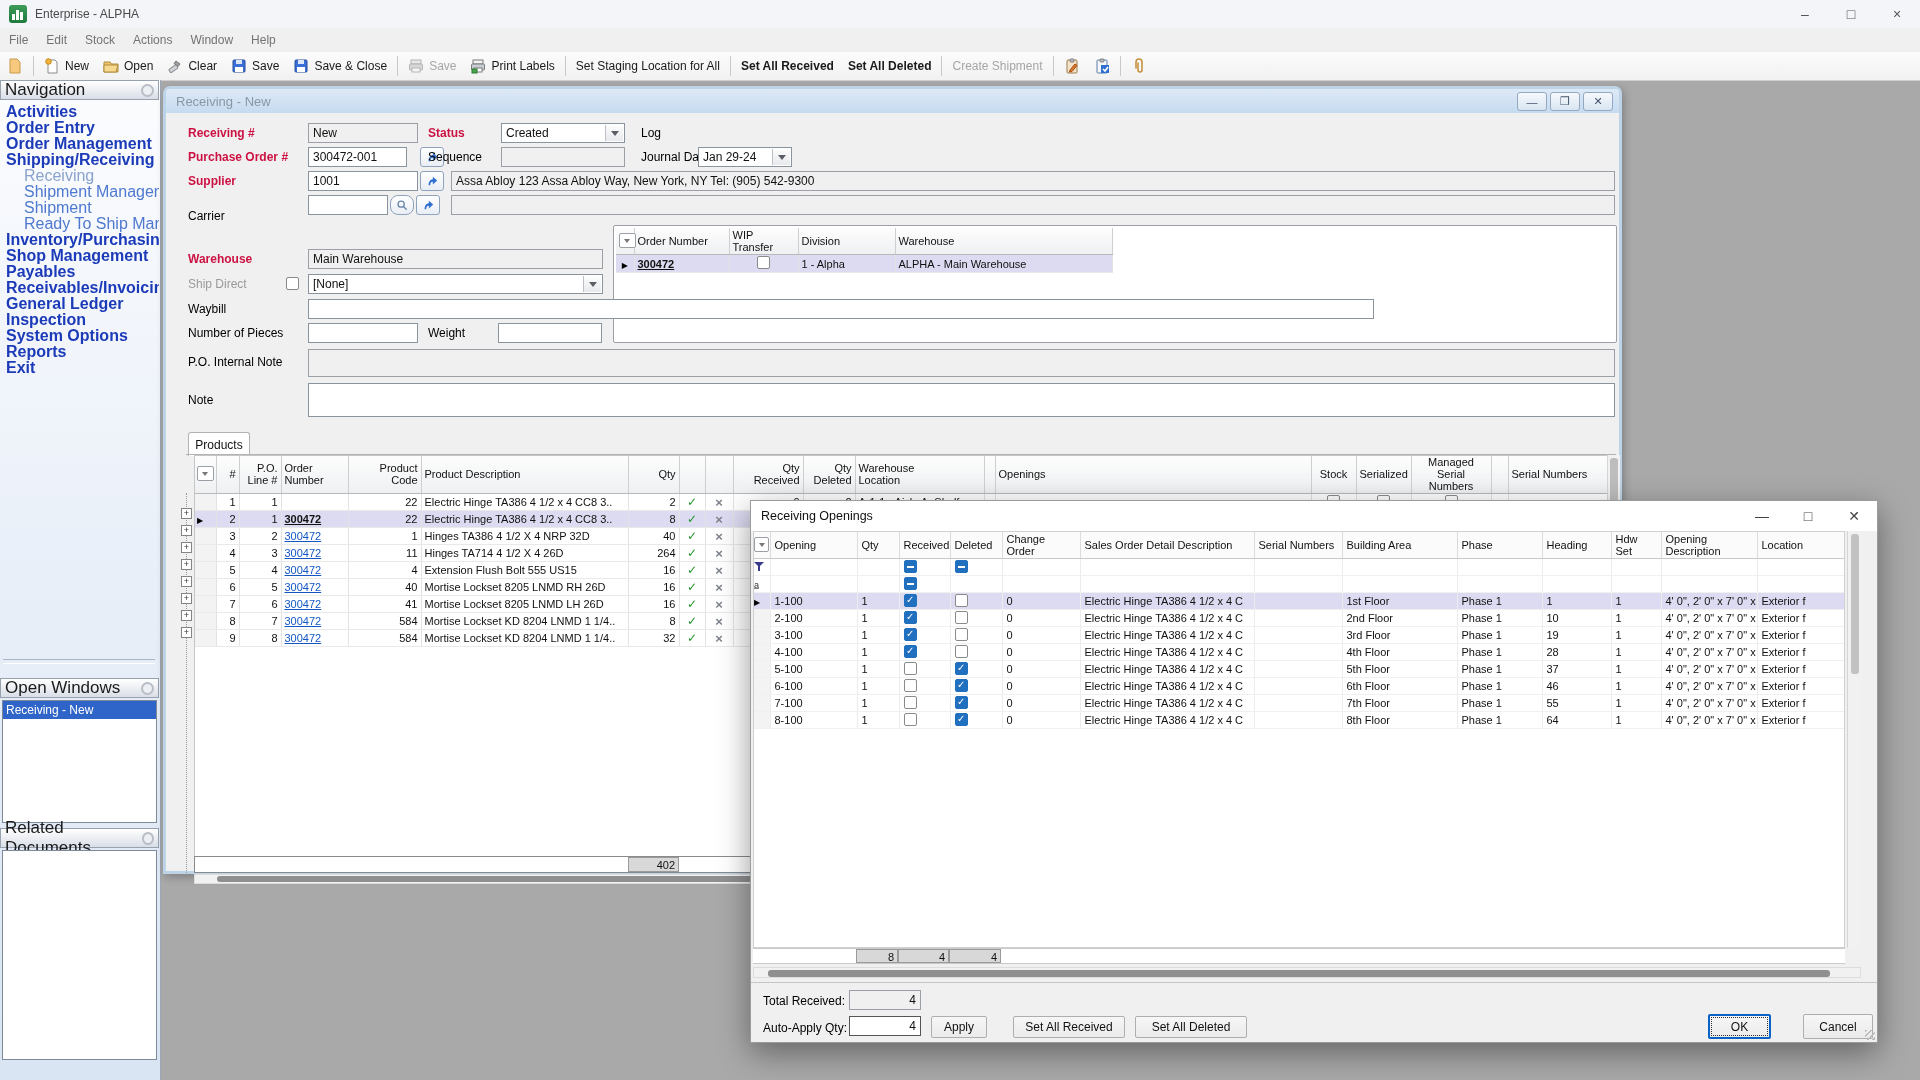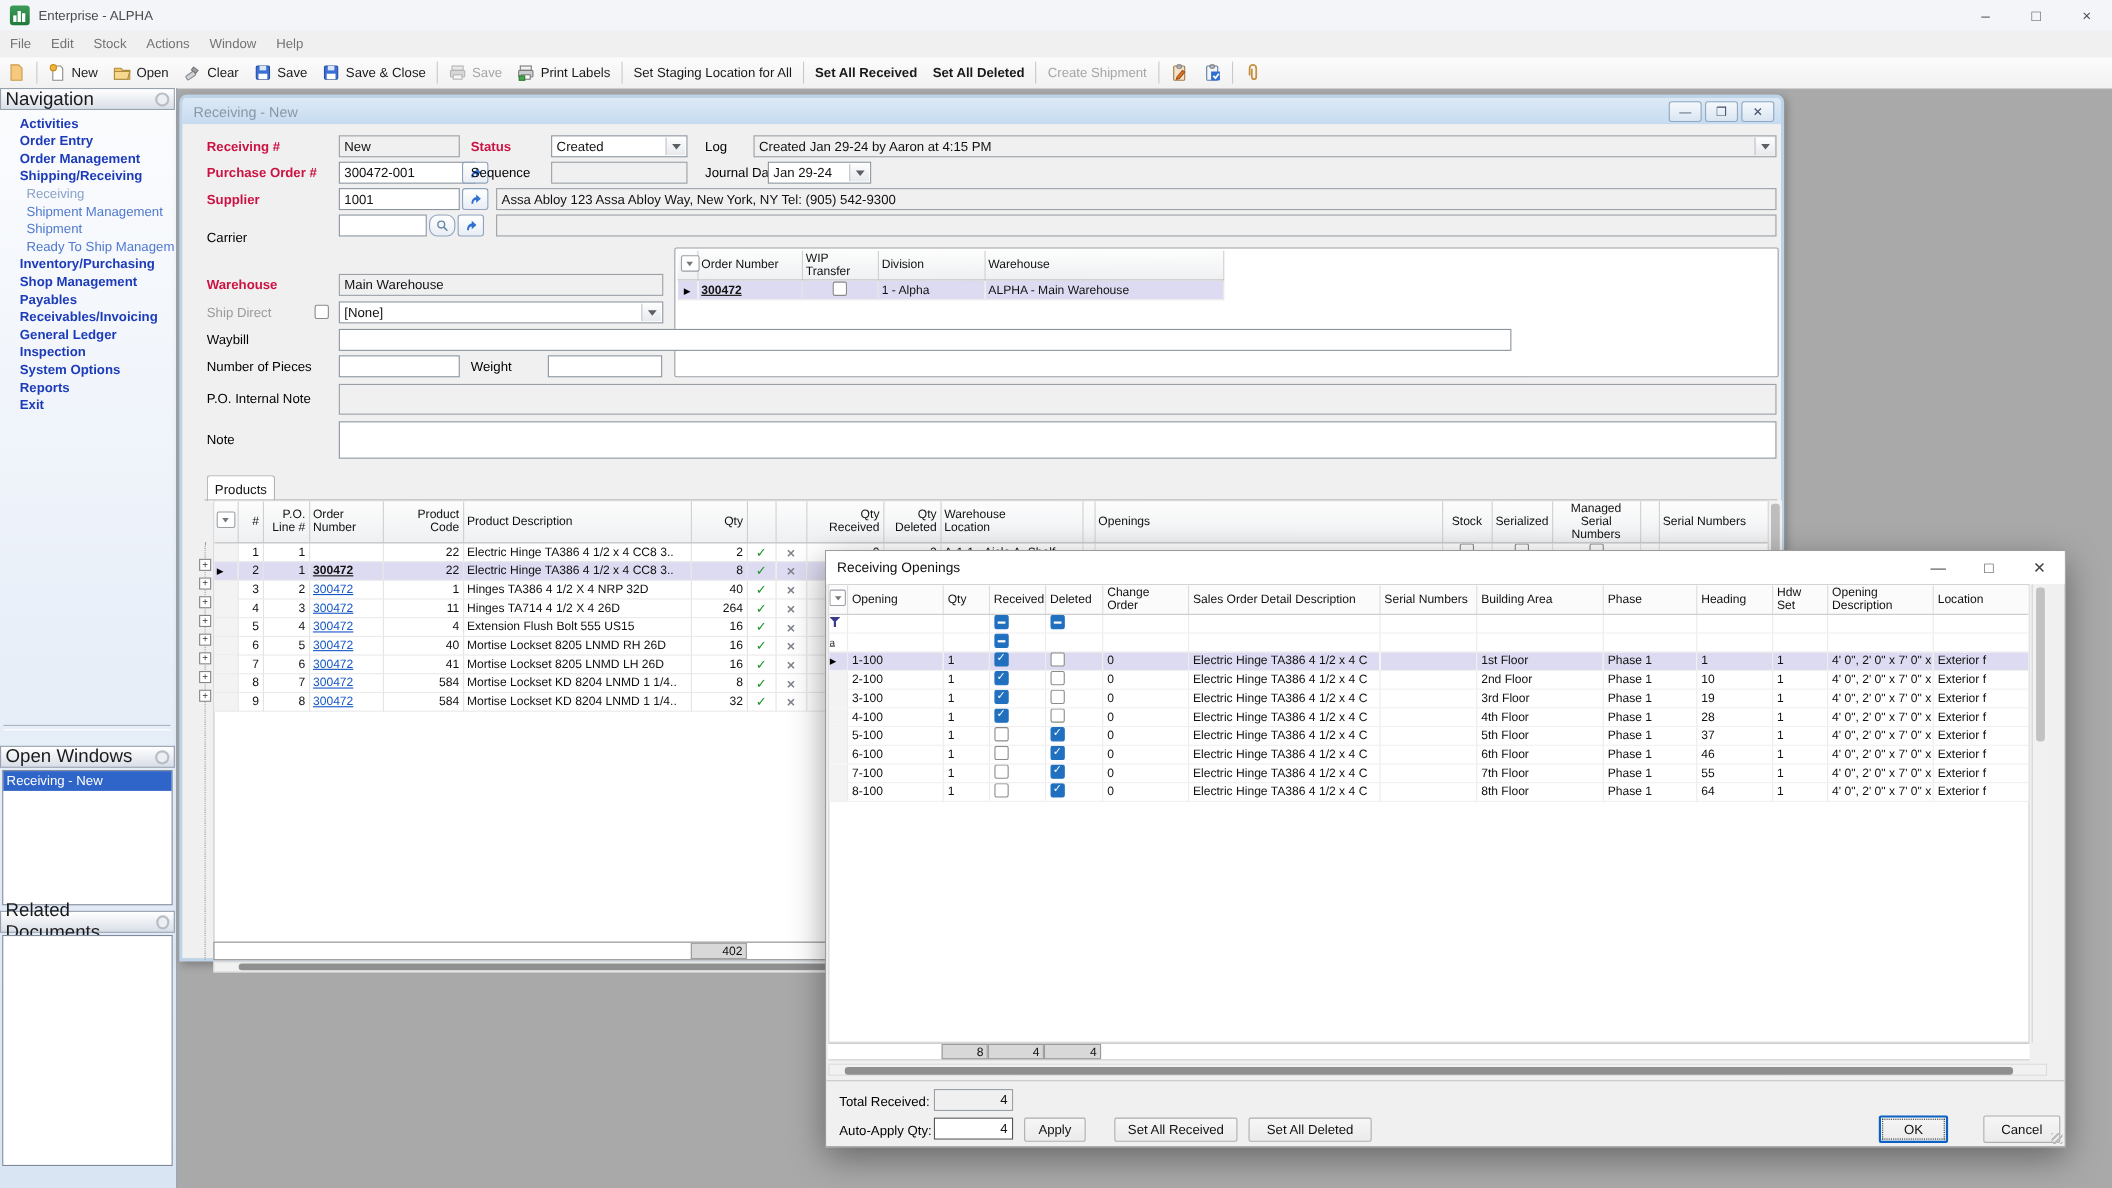--- a/index.html
+++ b/index.html
@@ -16,21 +16,21 @@
   .mitem{padding:0 9px;line-height:23px;color:#737373;}
   .toolbar{position:absolute;left:0;top:52px;width:1920px;height:28px;background:linear-gradient(#fcfcfc,#f1f1f1);border-bottom:1px solid #cfcfcf;display:flex;align-items:center;}
   .titem{display:flex;align-items:center;gap:5px;padding:0 7px;height:24px;color:#1a1a1a;white-space:nowrap;}
   .titem.dis{color:#a6a6a6;}
   .tsep{width:1px;height:20px;background:#c9c9c9;margin:0 3px;}
   .ticon{width:16px;height:16px;display:inline-block;}
   
   .leftpanel{position:absolute;left:0;top:80px;width:160px;height:1000px;background:linear-gradient(180deg,#fbfcfe 0%,#e7eef8 55%,#d9e5f3 100%);border-right:1px solid #9aa5b5;}
   .phead{position:absolute;left:0;width:159px;height:20px;background:linear-gradient(#ffffff,#d9dee7);border:1px solid #98a1ae;box-sizing:border-box;display:flex;align-items:center;justify-content:space-between;padding:0 4px;font-size:17px;color:#1a1a1a;}
   .pin{width:13px;height:13px;border-radius:50%;border:2px solid #b9bec6;background:#eceff3;box-sizing:border-box;}
-  .navitem{padding:1px 0 1px 18px;font-weight:bold;font-size:12px;color:#1c3bb8;line-height:14px;white-space:nowrap;overflow:hidden;}
+  .navitem{padding:1px 0 1px 6px;font-weight:bold;font-size:16px;color:#1c3bb8;line-height:14px;white-space:nowrap;overflow:hidden;}
   .navitem.sub{padding-left:24px;font-weight:normal;color:#4f79cf;}
   .navitem.sub.active{color:#8aa3cc;}
   .splitter{position:absolute;left:3px;width:152px;height:3px;border-top:1px solid #aab4c2;border-bottom:1px solid #ffffff;}
   .pbox{position:absolute;left:2px;width:155px;background:#fff;border:1px solid #7f8a99;box-sizing:border-box;}
   .owitem{height:18px;line-height:18px;padding-left:3px;background:#2f64c8;color:#fff;font-size:12px;}
   
   .cw{position:absolute;left:163px;top:86px;width:1459px;height:788px;background:#f0f0f0;border:3px solid #bdd3e8;border-radius:7px 7px 0 0;box-sizing:border-box;box-shadow:2px 3px 8px rgba(0,0,0,.25);}
   .cwtitle{position:absolute;left:0;top:0;right:0;height:24px;background:linear-gradient(#dde9f6,#c6dbf0);border-radius:4px 4px 0 0;display:flex;align-items:center;color:#8a97a5;font-size:13px;padding-left:10px;}
   .cwbtn{width:28px;height:17px;border:1px solid #93a9c2;border-radius:3px;background:linear-gradient(#f6f9fc,#d9e5f2);display:flex;align-items:center;justify-content:center;font-size:11px;color:#44536b;margin-left:3px;}
   .cwbody{position:absolute;left:0;top:24px;right:0;bottom:0;background:#f0f0f0;}
@@ -268,27 +268,23 @@
       <span class="lbl req" style="left:22px;top:13px">Receiving #</span>
       <div class="tb ro" style="left:142px;top:10px;width:110px">
           <span>New</span>
         </div>
       <span class="lbl req" style="left:262px;top:13px">Status</span>
       <div class="tb" style="left:335px;top:10px;width:124px">
           <span>Created</span>
           <span class="chev"></span>
         </div>
       <span class="lbl" style="left:475px;top:13px">Log</span>
-      <div class="tb ro" style="left:519px;top:10px;width:930px">
-          <span>Created Jan 29-24 by Aaron at 4:15 PM</span>
-          <span class="chev"></span>
-        </div>
 
       <span class="lbl req" style="left:22px;top:37px">Purchase Order #</span>
-      <div class="tb" style="left:142px;top:34px;width:124px">
+      <div class="tb" style="left:142px;top:34px;width:99px">
           <span>300472-001</span>
         </div>
       <div class="btnic" style="left:254px;top:34px">
           <svg width="12" height="12" viewBox="0 0 14 14">
             <path d="M3 12 C3 6,7 5,8 5 L8 2 L13 6.5 L8 11 L8 8 C5.5 8,5 9.5,5 12 Z" fill="#2f6fd0"></path>
           </svg>
         </div>
       <span class="lbl" style="left:262px;top:37px">Sequence</span>
       <div class="tb ro" style="left:335px;top:34px;width:124px">
           <span></span>

